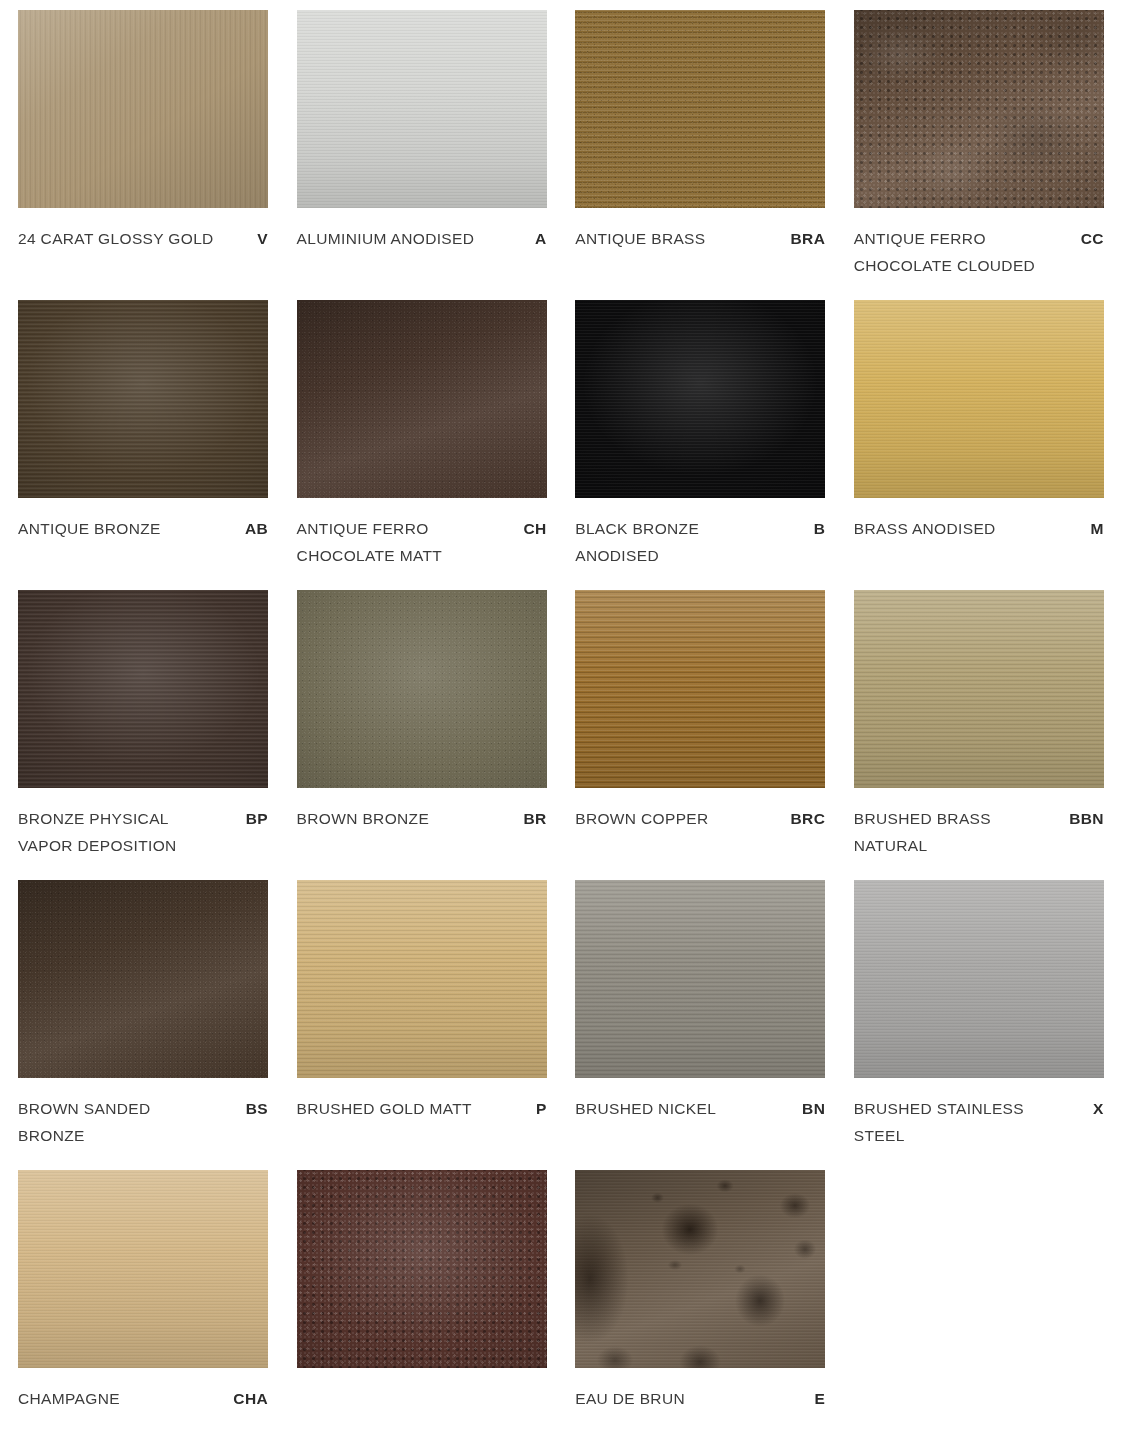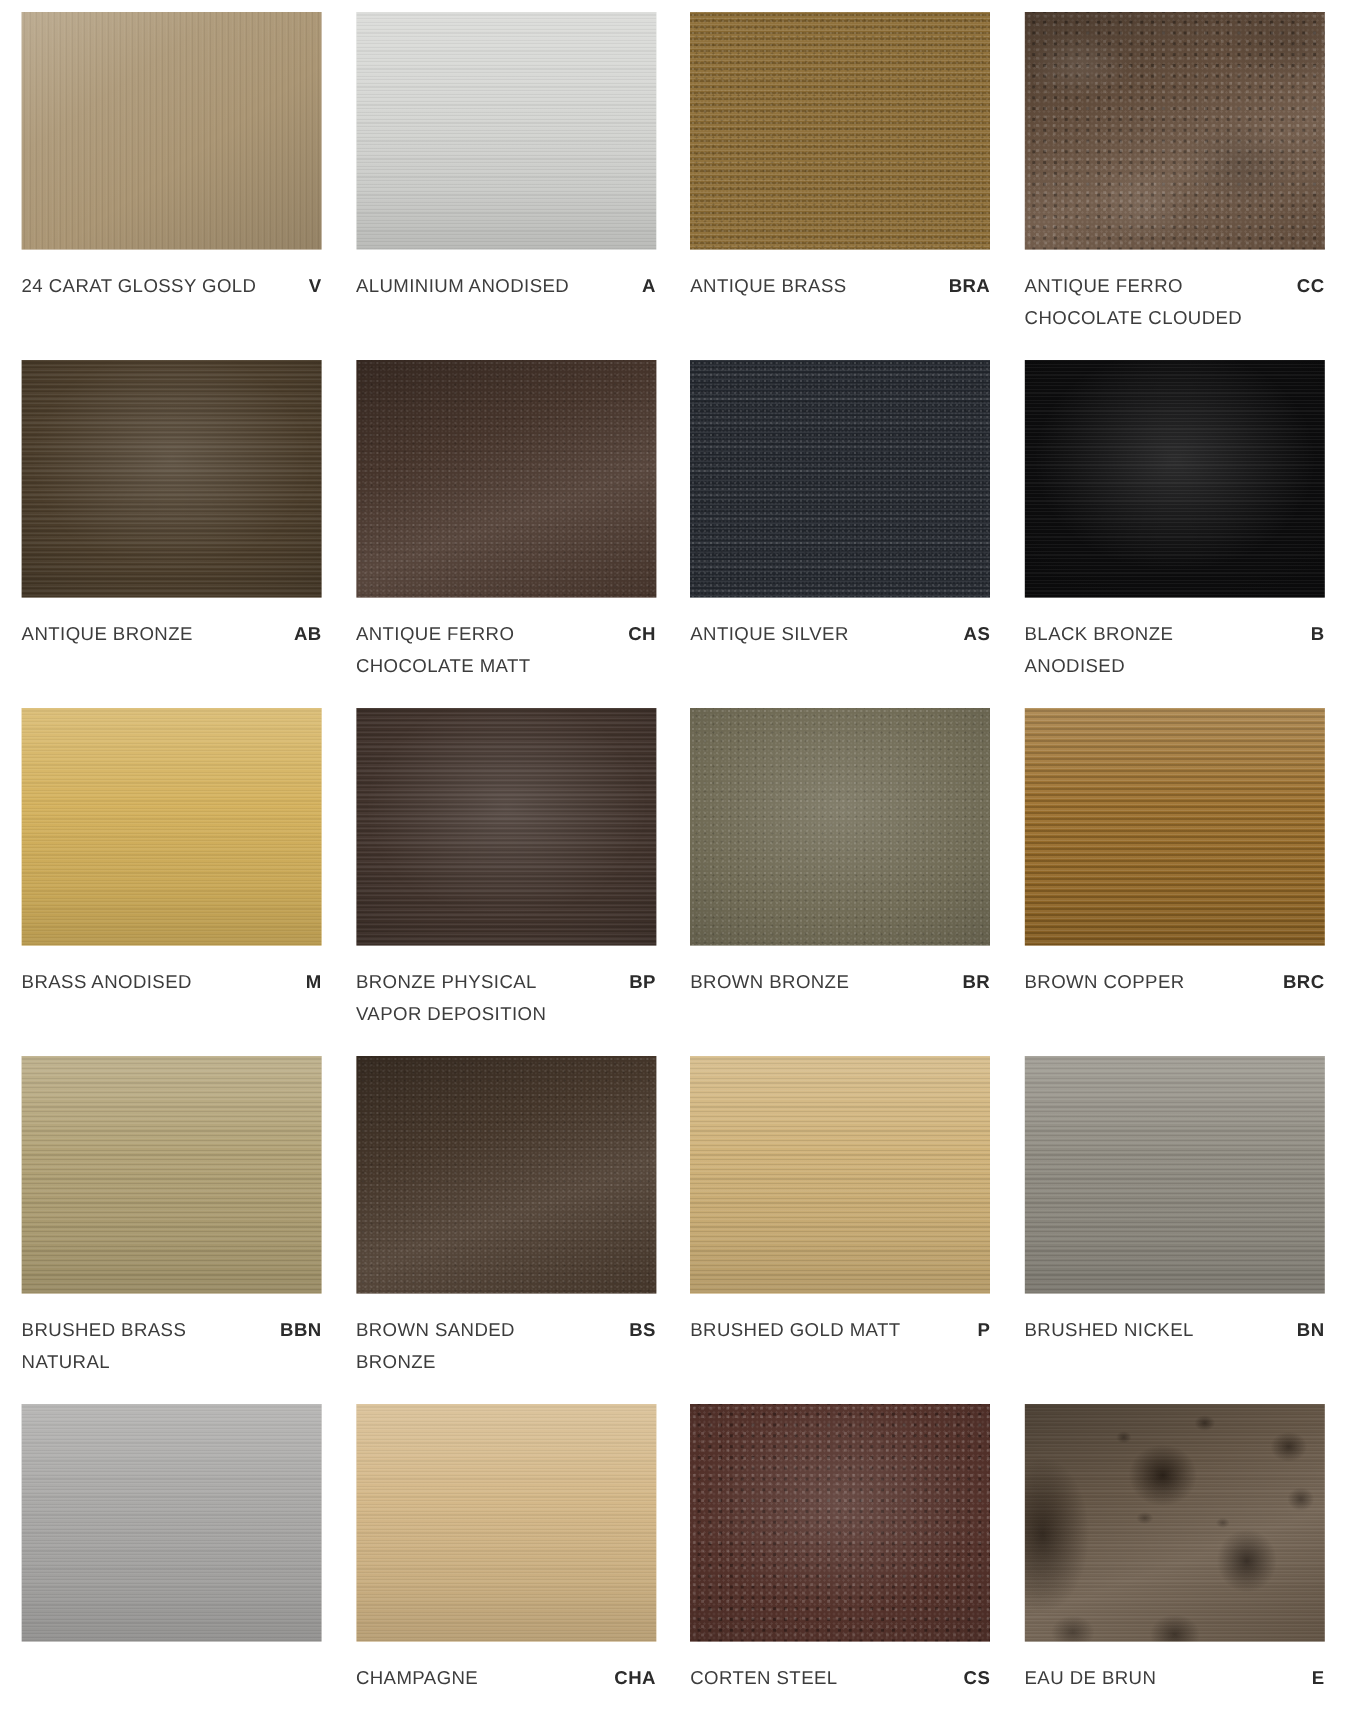--- a/index.html
+++ b/index.html
@@ -253,30 +253,20 @@
         <div class="chip" style="background: rgb(75, 56, 46);">
           <div class="lay speckle"></div>
           <div class="lay sheen-diag-dark"></div>
         </div>
         <div class="caption">
           <span class="finish-name">ANTIQUE FERRO CHOCOLATE MATT</span>
           <span class="finish-code">CH</span>
         </div>
       </div>
       <div class="swatch-cell">
-        <div class="chip" style="background: rgb(34, 38, 45);">
-          <div class="lay grain-h"></div>
-          <div class="lay speckle"></div>
-        </div>
-        <div class="caption">
-          <span class="finish-name">ANTIQUE SILVER</span>
-          <span class="finish-code">AS</span>
-        </div>
-      </div>
-      <div class="swatch-cell">
         <div class="chip" style="background: rgb(12, 12, 13);">
           <div class="lay grain-h-soft"></div>
           <div class="lay sheen-center"></div>
         </div>
         <div class="caption">
           <span class="finish-name">BLACK BRONZE ANODISED</span>
           <span class="finish-code">B</span>
         </div>
       </div>
       <div class="swatch-cell">
@@ -357,40 +347,40 @@
         <div class="caption">
           <span class="finish-name">BRUSHED NICKEL</span>
           <span class="finish-code">BN</span>
         </div>
       </div>
       <div class="swatch-cell">
         <div class="chip" style="background: rgb(169, 168, 166);">
           <div class="lay grain-h-soft"></div>
           <div class="lay sheen-top"></div>
         </div>
+        <div class="caption">
+          <span class="finish-name">BRUSHED STAINLESS STEEL</span>
+          <span class="finish-code">X</span>
+        </div>
       </div>
       <div class="swatch-cell">
         <div class="chip" style="background: rgb(212, 183, 135);">
           <div class="lay grain-h-soft"></div>
           <div class="lay sheen-top"></div>
         </div>
         <div class="caption">
           <span class="finish-name">CHAMPAGNE</span>
           <span class="finish-code">CHA</span>
         </div>
       </div>
       <div class="swatch-cell">
         <div class="chip" style="background: rgb(83, 49, 42);">
           <div class="lay speckle-coarse"></div>
           <div class="lay sheen-center"></div>
         </div>
-        <div class="caption">
-          <span class="finish-name">CORTEN STEEL</span>
-          <span class="finish-code">CS</span>
-        </div>
       </div>
       <div class="swatch-cell">
         <div class="chip" style="background: rgb(109, 93, 76);">
           <div class="lay grain-h-soft"></div>
           <div class="lay blotch"></div>
           <div class="lay sheen-diag-dark"></div>
         </div>
         <div class="caption">
           <span class="finish-name">EAU DE BRUN</span>
           <span class="finish-code">E</span>

